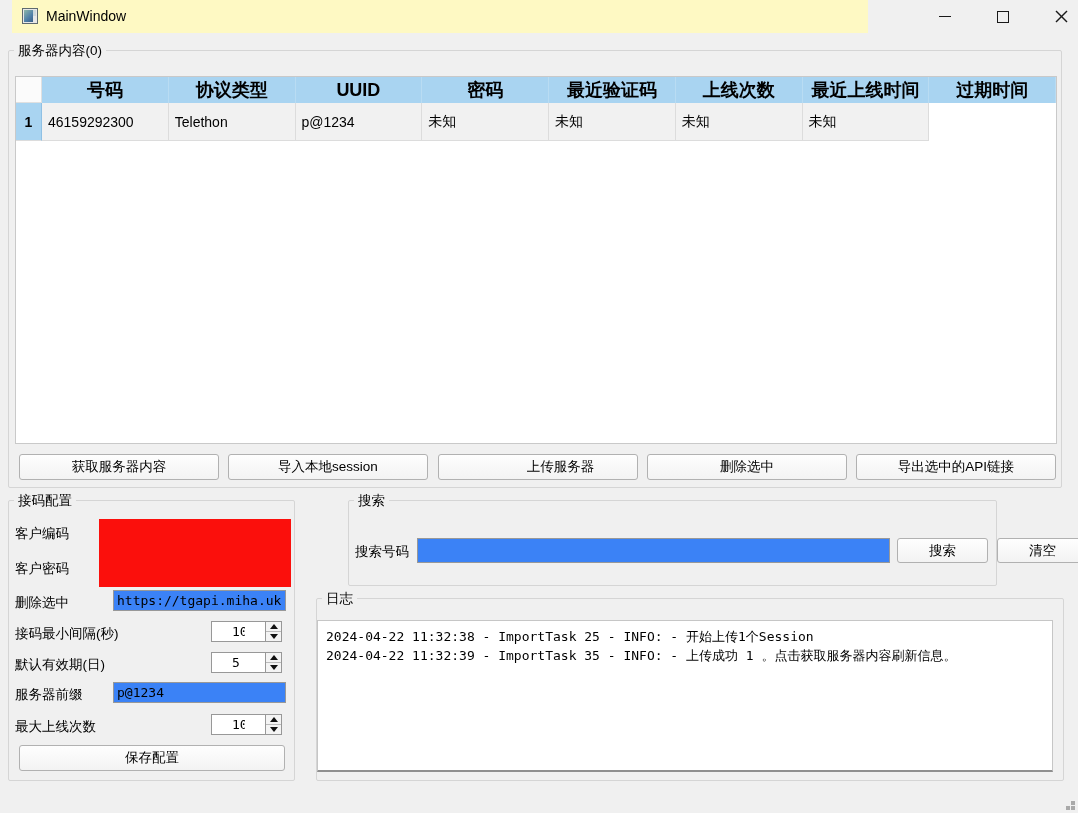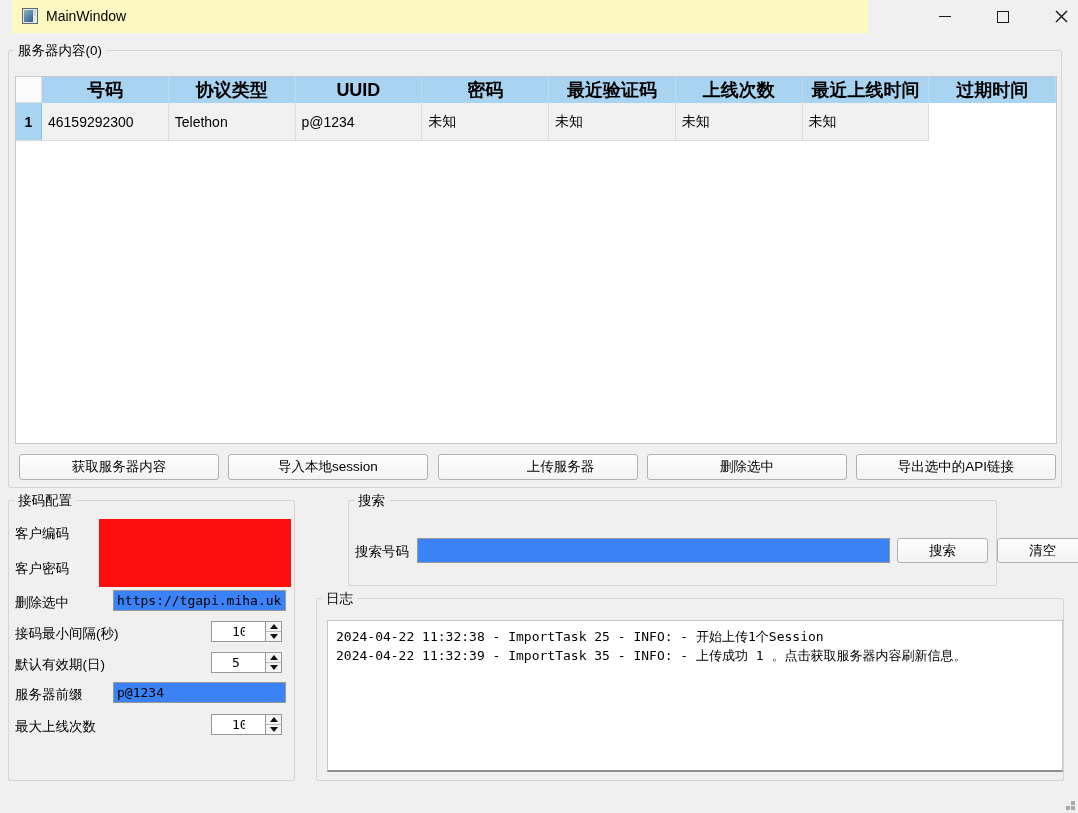--- a/index.html
+++ b/index.html
@@ -68,21 +68,21 @@
                    font-family:"DejaVu Sans Mono", monospace; font-size:13px; padding:0 20px; }
   .spin-btns { width:16px; display:flex; flex-direction:column; border-left:1px solid #989898; }
   .spin-btns .sb { flex:1; background:#f4f4f4; display:flex; align-items:center; justify-content:center; }
   .spin-btns .sb:first-child { border-bottom:1px solid #bbb; }
   .tri-up { width:0; height:0; border-left:4px solid transparent; border-right:4px solid transparent;
             border-bottom:5px solid #111; }
   .tri-down { width:0; height:0; border-left:4px solid transparent; border-right:4px solid transparent;
               border-top:5px solid #111; }
 
   
-  .log-area { position:absolute; left:10px; top:21px; width:736px; height:152px;
+  .log-area { position:absolute; left:0; top:21px; width:736px; height:152px;
               background:#fff; border:1px solid #c6c6c6; border-bottom:2px solid #8f8f8f;
               padding:6px 8px; font-family:"DejaVu Sans Mono", monospace; font-size:13px;
               line-height:19px; overflow:hidden; }
 
   
   .resize-grip { position:absolute; right:3px; bottom:3px; width:9px; height:9px; }
   .resize-grip i { position:absolute; width:4px; height:4px; background:#a9a9a9; }
   .resize-grip .g1 { right:0; top:0; }
   .resize-grip .g2 { right:0; bottom:0; }
   .resize-grip .g3 { left:0; bottom:0; }
@@ -191,20 +191,21 @@
     <div class="spin-btns">
       <div class="sb">
           <i class="tri-up"></i>
         </div>
       <div class="sb">
           <i class="tri-down"></i>
         </div>
     </div>
   </div>
 
+  <button class="qbtn" style="left:10px; top:244px; width:266px;">保存配置</button>
 </div>
 
 <div class="groupbox search-box">
   <span class="gb-title">搜索</span>
   <span class="flabel" style="top:42px">搜索号码</span>
   <input class="qinput" style="left: 68px; top: 37px; width: 473px; height: 25px;" value="">
   <button class="qbtn" style="left:548px; top:37px; width:91px; height:25px;">搜索</button>
   <button class="qbtn" style="left:648px; top:37px; width:91px; height:25px;">清空</button>
 </div>
 

